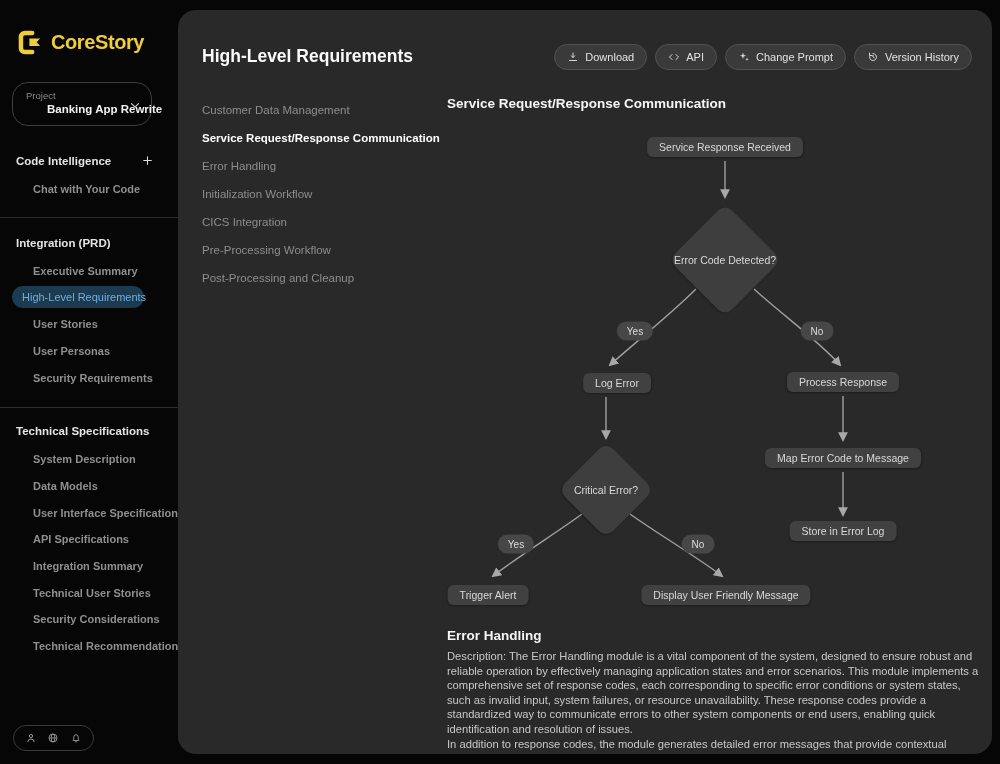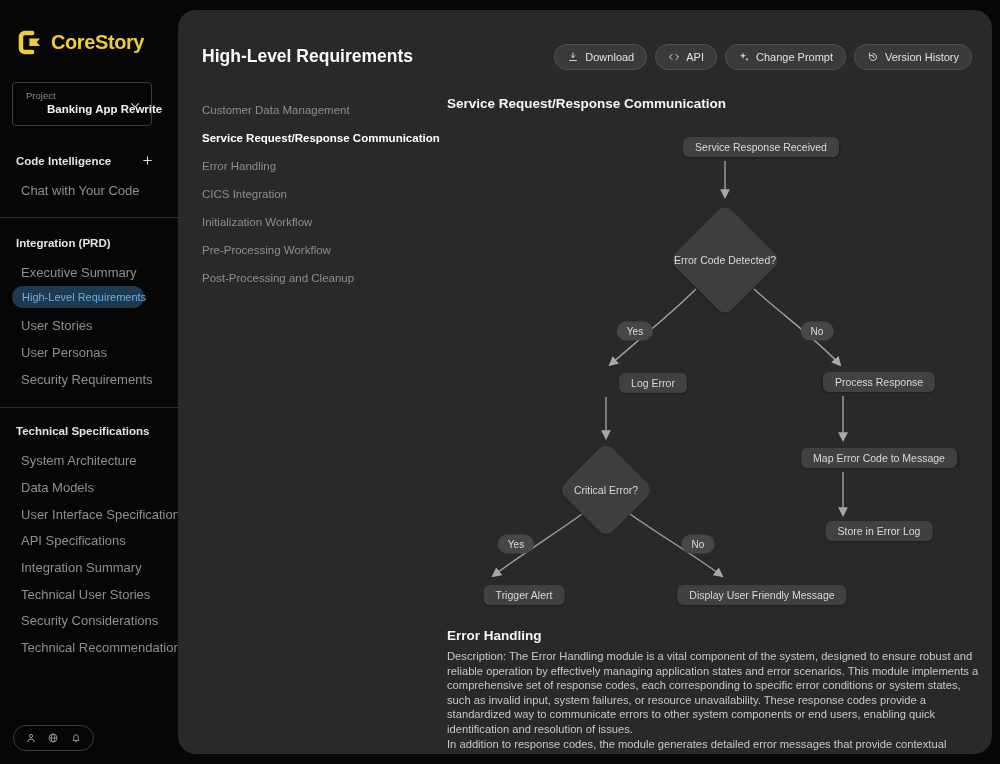--- a/index.html
+++ b/index.html
@@ -9,27 +9,27 @@
     font-family:"Liberation Sans", sans-serif;
     position:relative;
     overflow:hidden;
     border-radius:10px;
   }
   
   .sidebar { position:absolute; left:0; top:0; width:178px; height:764px; }
   .logo-row { position:absolute; left:17px; top:29px; display:flex; align-items:center; gap:7px; cursor:pointer; }
   .logo-text { color:#F0CC3A; font-size:20px; font-weight:bold; letter-spacing:-0.4px; }
   .project-box { position:absolute; left:12px; top:82px; width:140px; height:44px;
-    border:1px solid #3d3d3d; border-radius:4px; padding:7px 10px 0 13px; cursor:pointer; }
+    border:1px solid #3d3d3d; border-radius:16px; padding:7px 10px 0 13px; cursor:pointer; }
   .project-label { font-size:9.5px; color:#8a8a8a; }
   .project-name { font-size:11.5px; color:#f2f2f2; font-weight:bold; margin-top:2px; white-space:nowrap;padding-left:21px; }
   .project-chevron { position:absolute; right:9px; top:15px; color:#cfcfcf; }
   .section-header { position:absolute; left:16px; color:#e4e4e4; font-size:11.5px; font-weight:bold; white-space:nowrap; }
   .plus-btn { position:absolute; left:141px; color:#dedede; cursor:pointer; }
-  .side-item { position:absolute; left:21px; color:#8f8f8f; font-size:13px; white-space:nowrap; cursor:pointer; }
+  .side-item { position:absolute; left:33px; color:#8f8f8f; font-size:11px; white-space:nowrap; cursor:pointer;font-weight:bold; }
   .divider { position:absolute; left:0; width:178px; height:1px; background:#2d2d2d; }
   .active-pill { position:absolute; left:12px; top:286px; width:132px; height:22px;
     background:#1C3A50; border-radius:11px; display:flex; align-items:center; padding-left:10px; cursor:pointer; }
   .active-pill span { color:#6FAEDF; font-size:11px; white-space:nowrap; }
   .footer-pill { position:absolute; left:13px; top:725px; width:81px; height:26px;
     border:1px solid #3a3a3a; border-radius:13px; display:flex; align-items:center;
     justify-content:space-around; padding:0 6px; color:#9a9a9a; }
   .footer-pill .ficon { display:flex; align-items:center; cursor:pointer; }
   
   .panel { position:absolute; left:178px; top:10px; width:814px; height:744px;
@@ -43,21 +43,21 @@
   
   .subnav { position:absolute; left:24px; top:86px; width:240px; }
   .subnav-item { height:28px; line-height:28px; font-size:11.5px; color:#8d8d8d; white-space:nowrap; cursor:pointer; }
   .subnav-item.active { color:#ffffff; font-weight:bold; }
   
   .flow-title { position:absolute; left:269px; top:86px; font-size:13.5px; font-weight:bold; color:#f5f5f5; }
   .flowchart { position:absolute; left:269px; top:105px; width:530px; height:505px; }
   .edges { position:absolute; left:0; top:0; }
   .fnode { position:absolute; transform:translate(-50%,-50%); background:#414141; color:#d9d9d9;
     font-size:10.5px; padding:4px 12px; border-radius:6px; white-space:nowrap;
-    box-shadow:0 1px 2px rgba(0,0,0,0.3);margin-left:36px; }
+    box-shadow:0 1px 2px rgba(0,0,0,0.3); }
   .fdiamond { position:absolute; transform:translate(-50%,-50%) rotate(45deg);
     background:#3e3e3e; border-radius:10px; box-shadow:0 1px 2px rgba(0,0,0,0.3); }
   .d1 { width:80px; height:80px; left:278px; top:145px; }
   .d2 { width:68px; height:68px; left:159px; top:375px; }
   .dlabel { position:absolute; transform:translate(-50%,-50%); color:#d9d9d9; font-size:10.5px; white-space:nowrap; }
   .fpill { position:absolute; transform:translate(-50%,-50%); background:#474747; color:#dedede;
     font-size:10px; padding:4px 10px; border-radius:12px; white-space:nowrap; }
   
   .error-section { position:absolute; left:269px; top:618px; width:534px; }
   .error-section h3 { font-size:13.5px; font-weight:bold; color:#f5f5f5; margin-bottom:6px; }
@@ -103,21 +103,21 @@
   <div class="active-pill">
     <span>High-Level Requirements</span>
   </div>
   <div class="side-item" style="top:318px;">User Stories</div>
   <div class="side-item" style="top:345px;">User Personas</div>
   <div class="side-item" style="top:372px;">Security Requirements</div>
 
   <div class="divider" style="top:407px;"></div>
 
   <div class="section-header" style="top:425px;">Technical Specifications</div>
-  <div class="side-item" style="top:453px;">System Architecture</div>
+  <div class="side-item" style="top:453px;">System Description</div>
   <div class="side-item" style="top:480px;">Data Models</div>
   <div class="side-item" style="top:507px;">User Interface Specifications</div>
   <div class="side-item" style="top:533px;">API Specifications</div>
   <div class="side-item" style="top:560px;">Integration Summary</div>
   <div class="side-item" style="top:587px;">Technical User Stories</div>
   <div class="side-item" style="top:613px;">Security Considerations</div>
   <div class="side-item" style="top:640px;">Technical Recommendations</div>
 
   <div class="footer-pill">
     <span class="ficon">
@@ -181,22 +181,22 @@
           </svg>
       </span>
       <span>Version History</span>
     </button>
   </div>
 
   <div class="subnav">
     <div class="subnav-item">Customer Data Management</div>
     <div class="subnav-item active">Service Request/Response Communication</div>
     <div class="subnav-item">Error Handling</div>
+    <div class="subnav-item">Initialization Workflow</div>
     <div class="subnav-item">CICS Integration</div>
-    <div class="subnav-item">Initialization Workflow</div>
     <div class="subnav-item">Pre-Processing Workflow</div>
     <div class="subnav-item">Post-Processing and Cleanup</div>
   </div>
 
   <div class="flow-title">Service Request/Response Communication</div>
 
   <div class="flowchart">
     <svg class="edges" width="530" height="505">
       <defs>
         <marker id="arr" viewBox="0 0 10 10" refX="8" refY="5" markerWidth="7" markerHeight="7" orient="auto-start-reverse">

